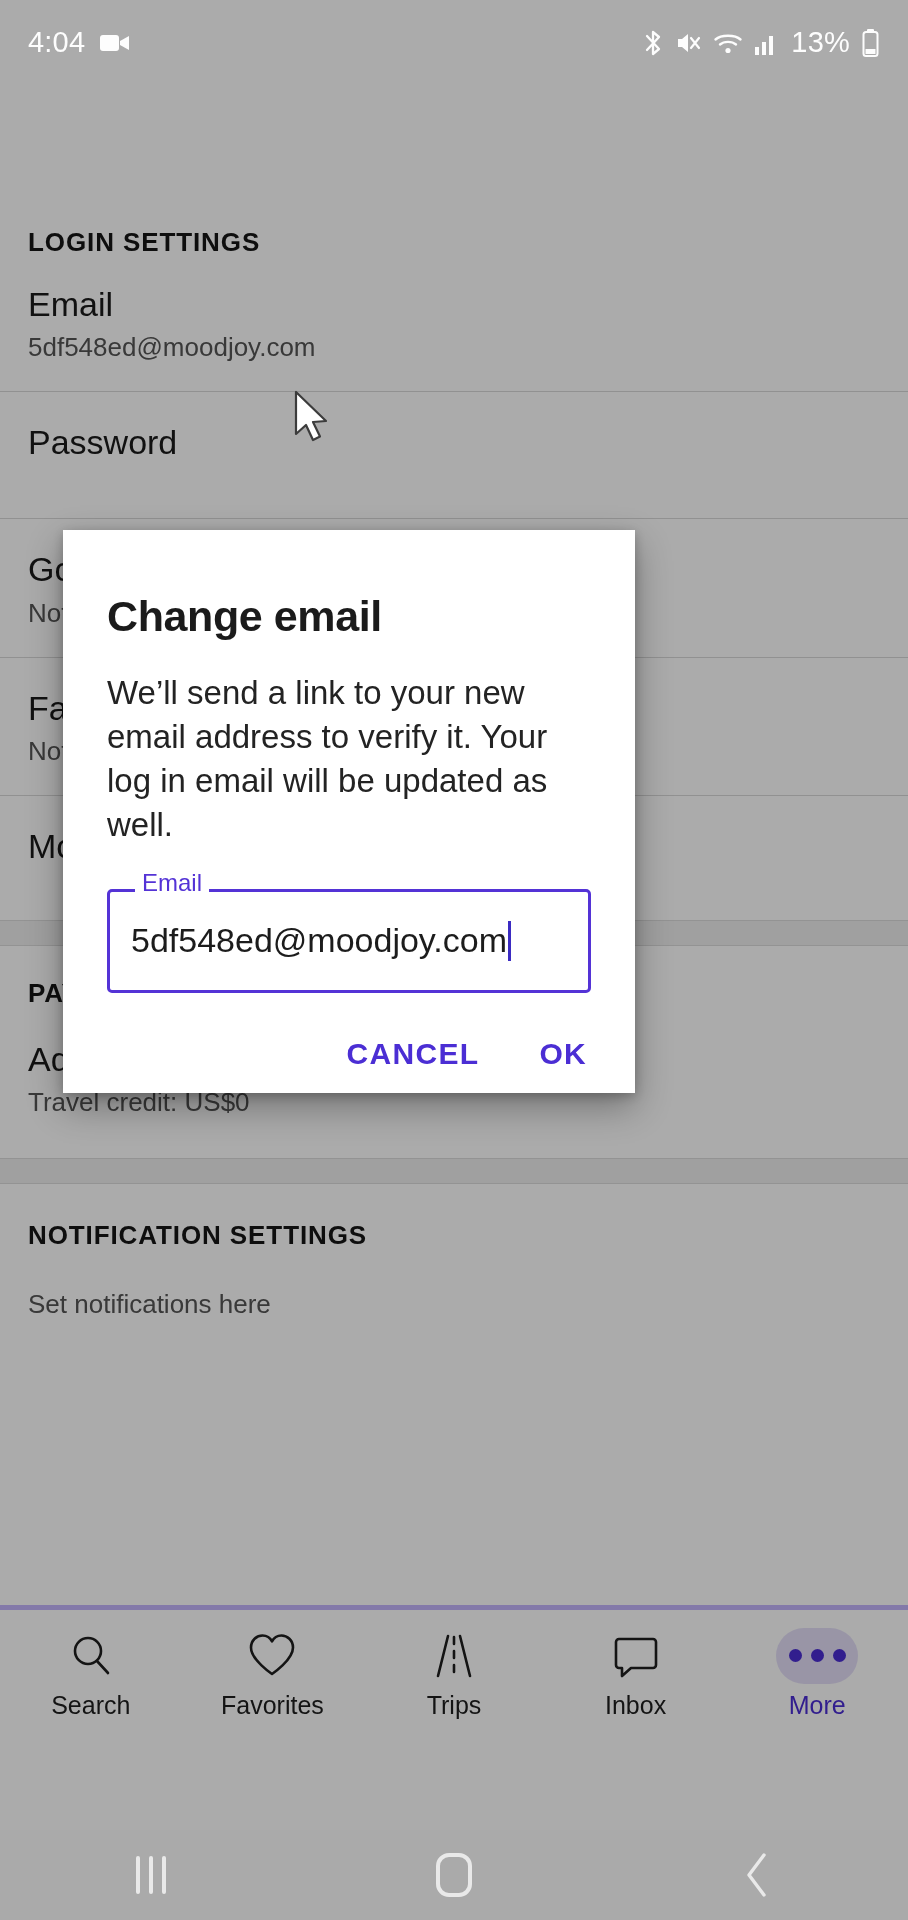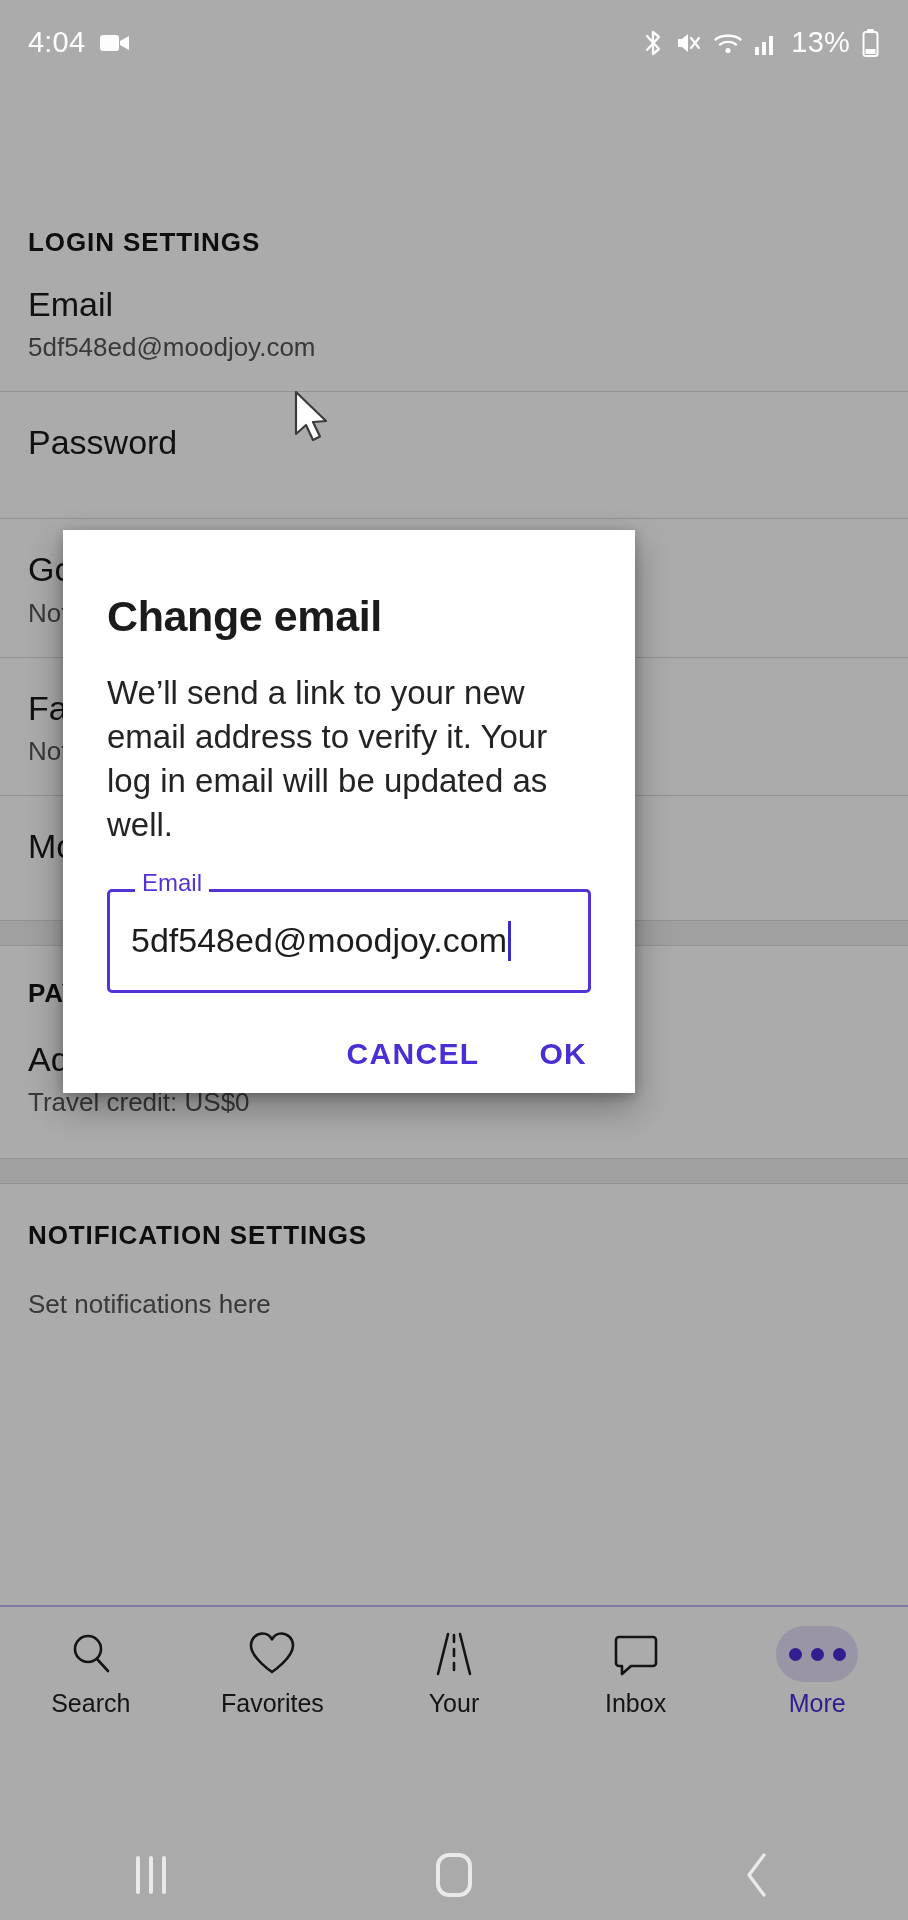--- a/index.html
+++ b/index.html
@@ -121,21 +121,21 @@
   
   .bottom-nav {
     position: absolute;
     left: 0; right: 0;
     bottom: 90px;
     height: 135px;
     background: #ffffff;
     display: flex;
     align-items: center;
     z-index: 6;
-    border-top: 2px solid #c4b5fd;
+    border-top: 5px solid #c4b5fd;
   }
   .nav-item {
     flex: 1;
     display: flex;
     flex-direction: column;
     align-items: center;
     justify-content: center;
     gap: 10px;
     cursor: pointer;
   }
@@ -364,21 +364,21 @@
       </div>
 
       <div class="nav-item">
         <div class="nav-icon">
           <svg width="48" height="48" viewBox="0 0 48 48">
             <path d="M18 4 L8 44" fill="none" stroke="#1e1e1e" stroke-width="2.6" stroke-linecap="round"></path>
             <path d="M30 4 L40 44" fill="none" stroke="#1e1e1e" stroke-width="2.6" stroke-linecap="round"></path>
             <path d="M24 5 L24 43" fill="none" stroke="#1e1e1e" stroke-width="2.6" stroke-linecap="round" stroke-dasharray="7 7"></path>
           </svg>
         </div>
-        <div class="nav-label">Your</div>
+        <div class="nav-label">Trips</div>
       </div>
 
       <div class="nav-item">
         <div class="nav-icon">
           <svg width="48" height="48" viewBox="0 0 48 48">
             <path d="M7 7 h34 a3 3 0 0 1 3 3 v23 a3 3 0 0 1 -3 3 h-22 l-9 8 v-8 h-3 a3 3 0 0 1 -3 -3 v-23 a3 3 0 0 1 3 -3 z" fill="none" stroke="#1e1e1e" stroke-width="2.6" stroke-linejoin="round"></path>
           </svg>
         </div>
         <div class="nav-label">Inbox</div>
       </div>

